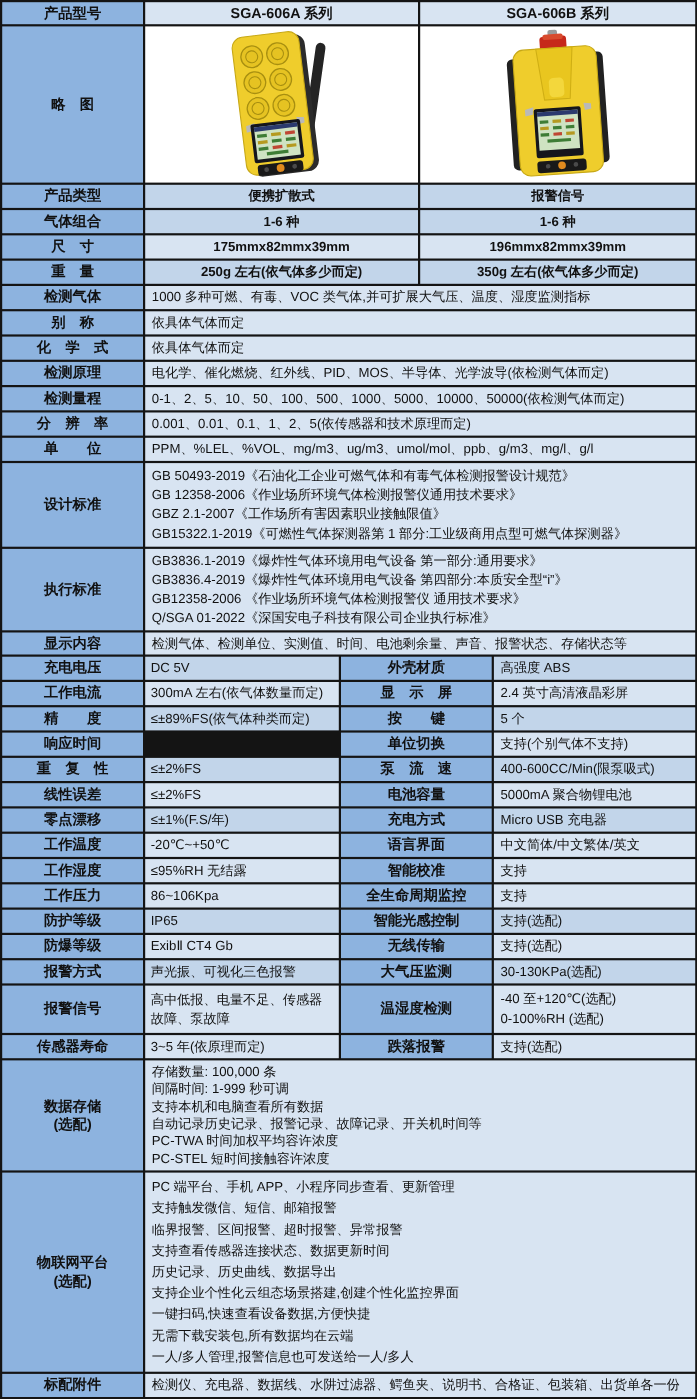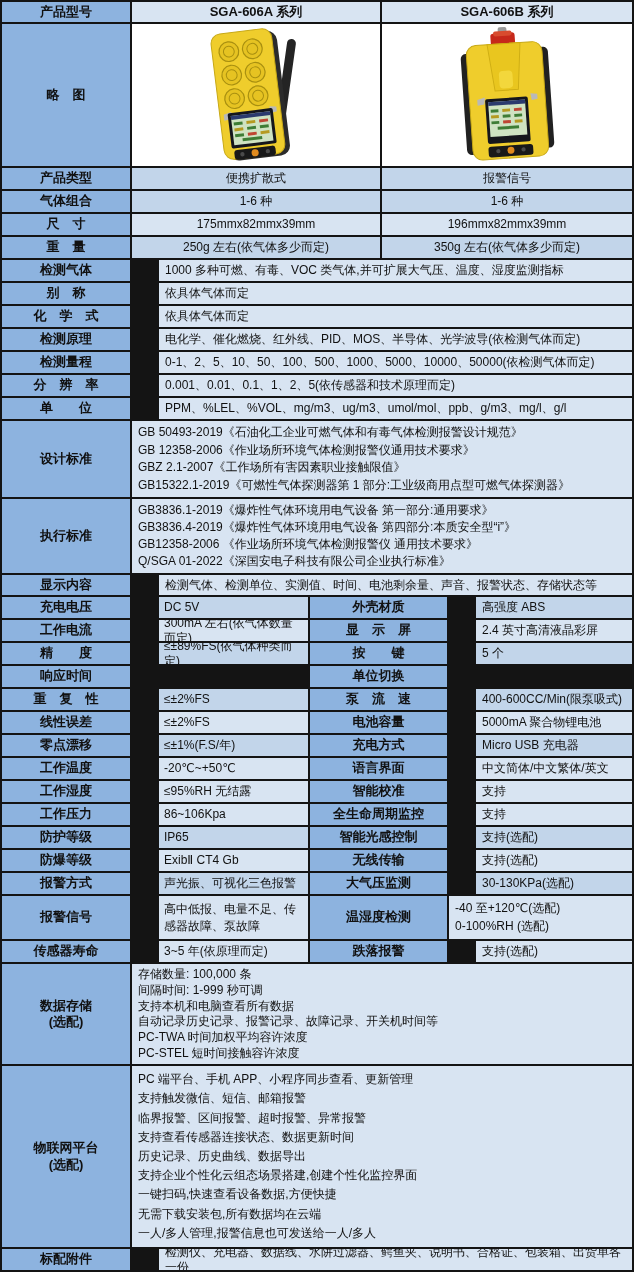--- a/index.html
+++ b/index.html
@@ -31,22 +31,22 @@
     background: #8db3df;
     justify-content: center;
     text-align: center;
     font-weight: bold;
     font-size: 13px;
     flex-direction: column;
   }
   .s0 { background: #d8e4f2; }
   .s1 { background: #c2d5ea; }
   .w  { background: #ffffff; justify-content: center; }
-  .v  { padding: 0 6px; margin-left: 27px; }
-  .ctr { justify-content: center; padding: 0 2px; text-align: center; }
+  .v  { padding: 0 6px; }
+  .ctr { justify-content: center; padding: 0 2px; text-align: center; font-weight: bold; }
   .hdr { font-weight: bold; font-size: 13px; }
   .c1 { grid-column: 1 / 2; }
   .vfull { grid-column: 2 / 6; }
   .va { grid-column: 2 / 4; }
   .vb { grid-column: 4 / 6; }
   .v1 { grid-column: 2 / 3; padding: 0 5px; }
   .l2 { grid-column: 3 / 5; }
   .v2 { grid-column: 5 / 6; padding: 0 6px; }
   .ml {
     flex-direction: column;
@@ -217,20 +217,21 @@
     <div class="cell lab l2">显　示　屏</div>
     <div class="cell s0 v v2">2.4 英寸高清液晶彩屏</div>
 
     <div class="cell lab c1">精　　度</div>
     <div class="cell s1 v v1">≤±89%FS(依气体种类而定)</div>
     <div class="cell lab l2">按　　键</div>
     <div class="cell s1 v v2">5 个</div>
 
     <div class="cell lab c1">响应时间</div>
     <div class="cell lab l2">单位切换</div>
+    <div class="cell s0 v v2">支持(个别气体不支持)</div>
 
     <div class="cell lab c1">重　复　性</div>
     <div class="cell s1 v v1">≤±2%FS</div>
     <div class="cell lab l2">泵　流　速</div>
     <div class="cell s1 v v2">400-600CC/Min(限泵吸式)</div>
 
     <div class="cell lab c1">线性误差</div>
     <div class="cell s0 v v1">≤±2%FS</div>
     <div class="cell lab l2">电池容量</div>
     <div class="cell s0 v v2">5000mA 聚合物锂电池</div>

